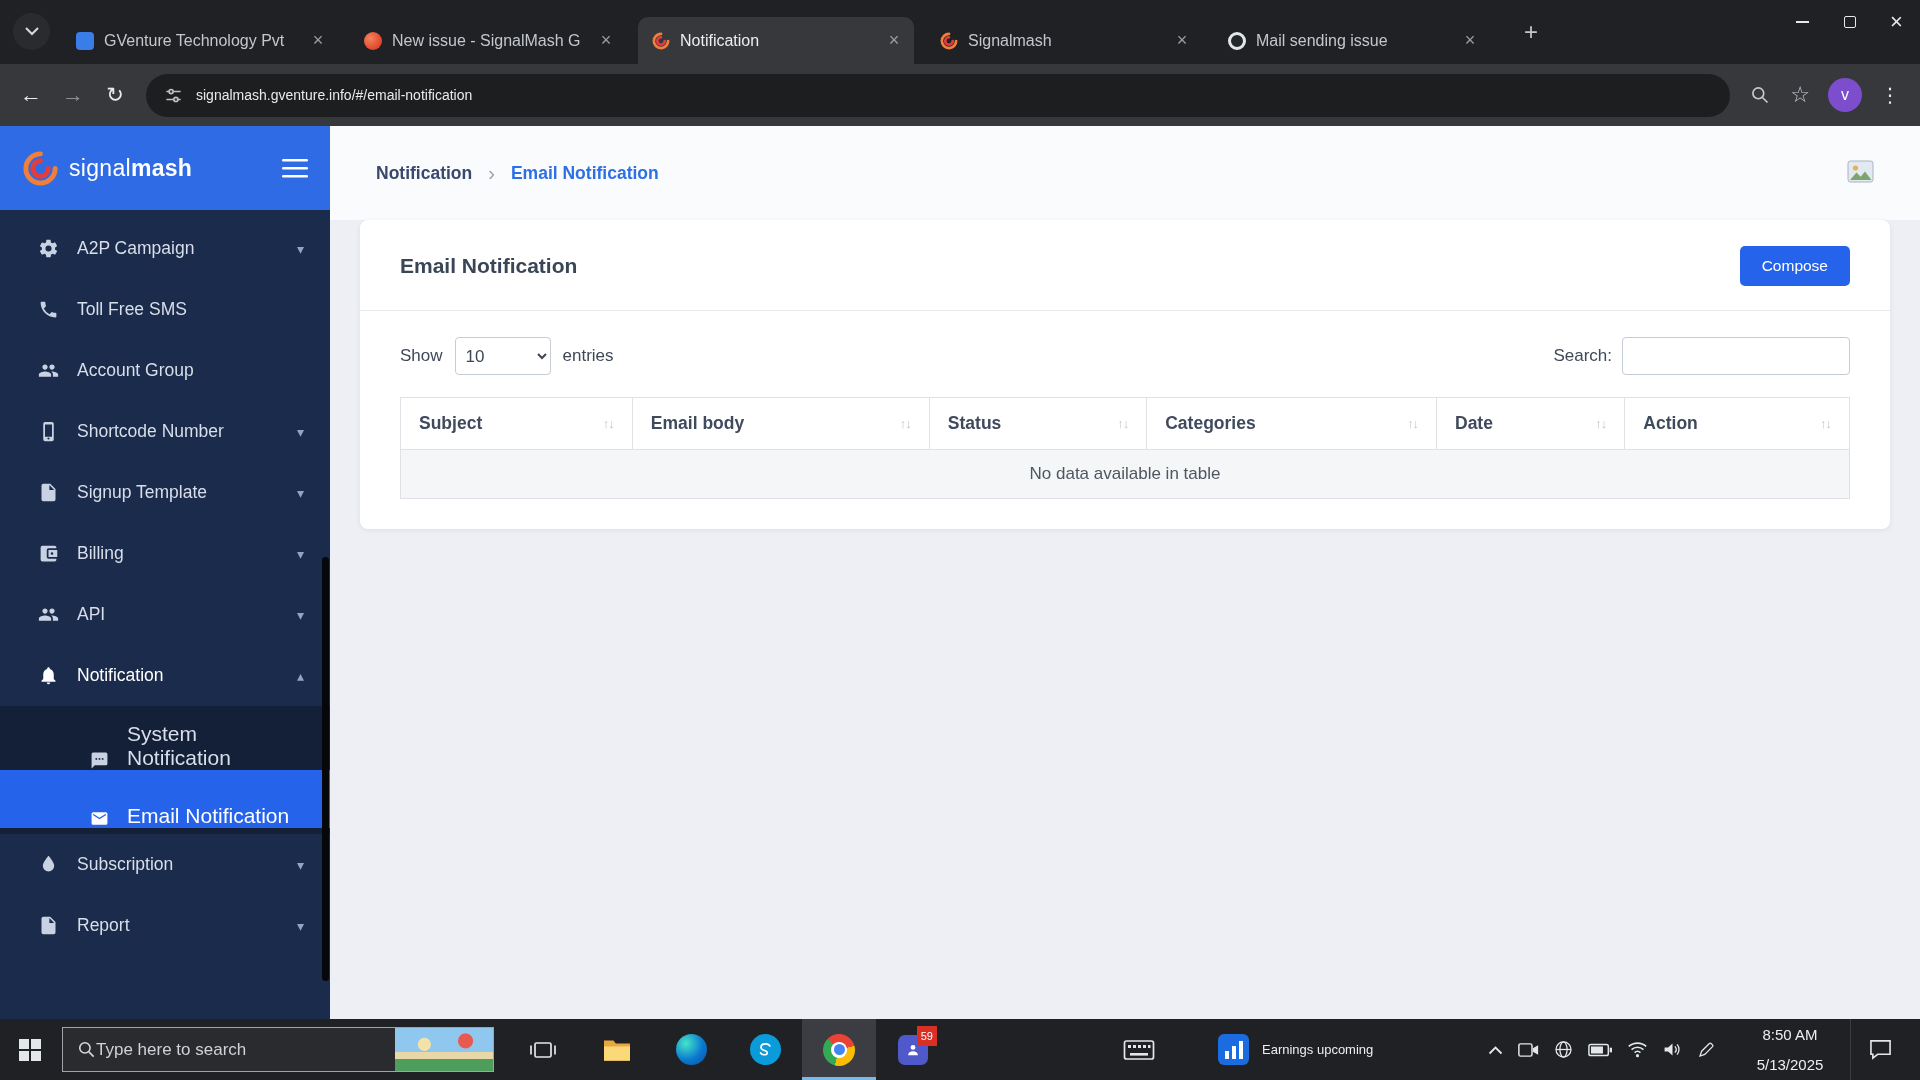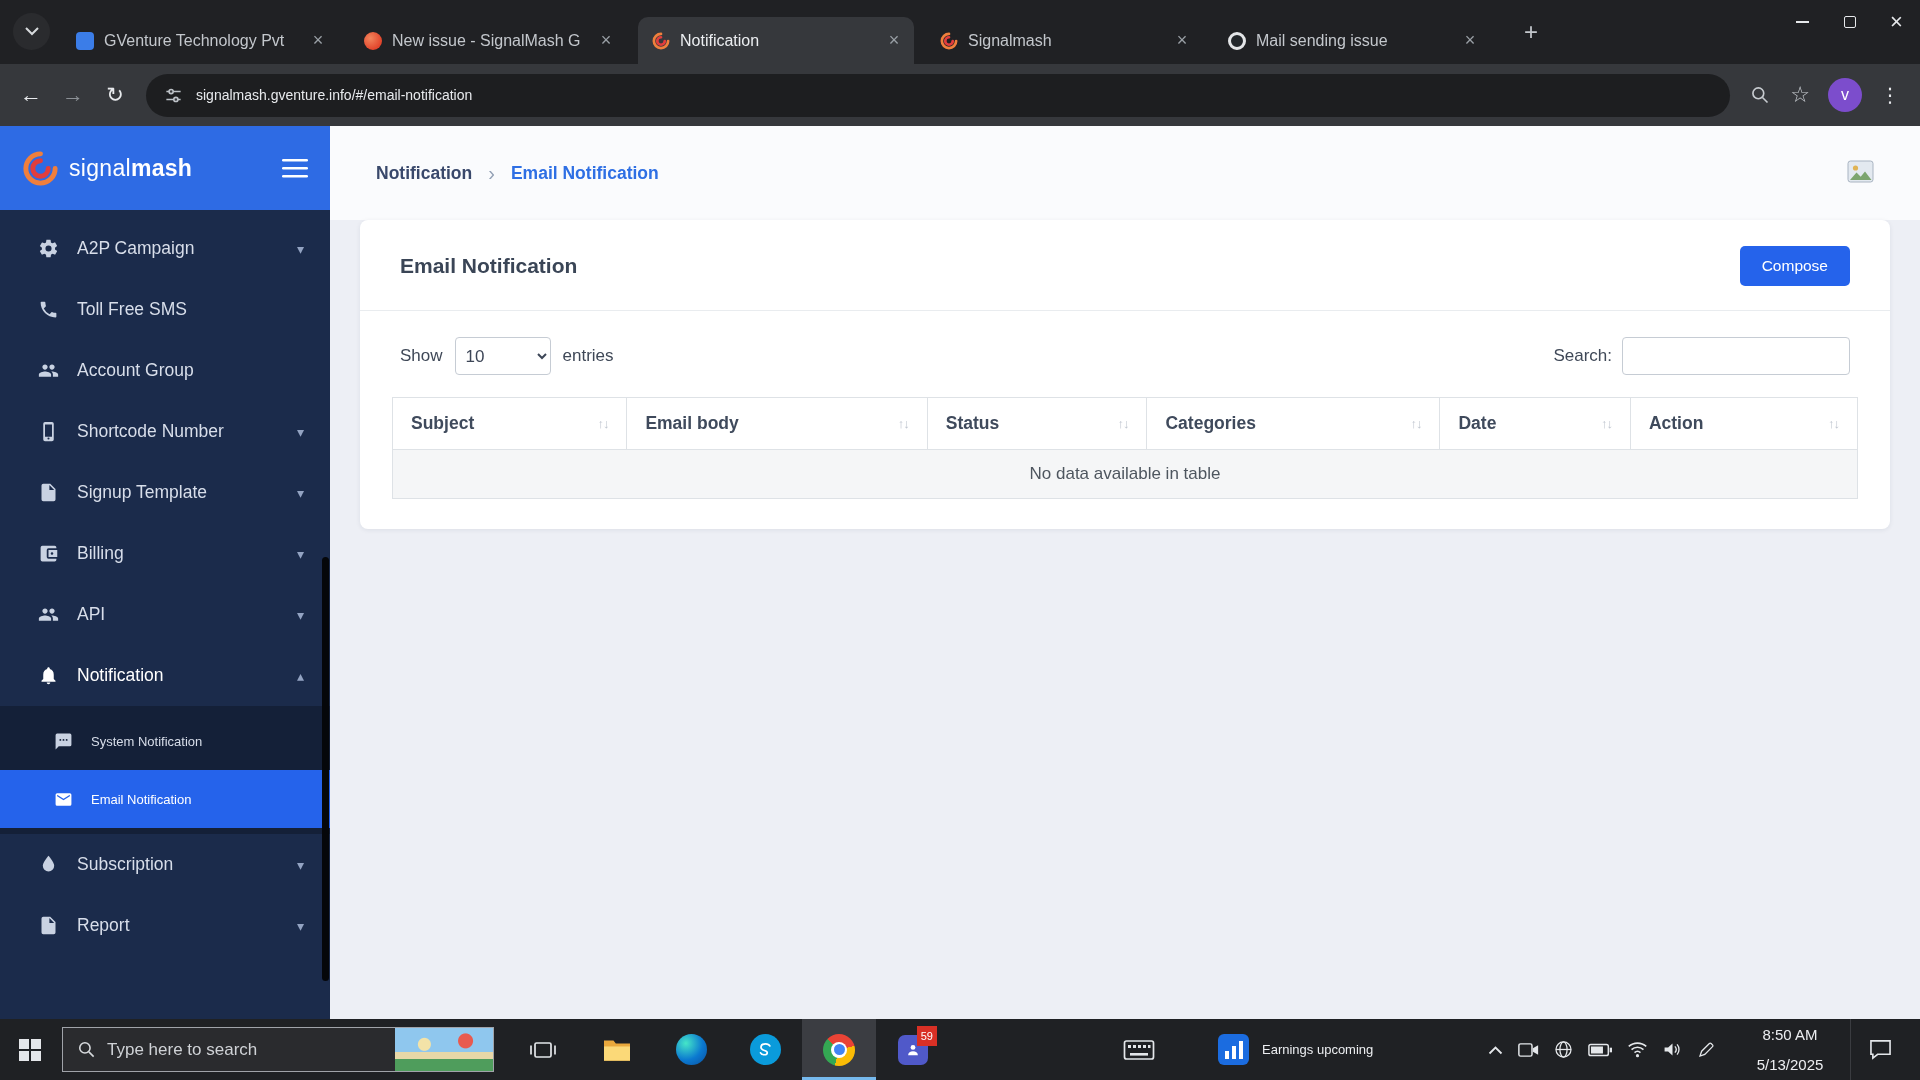--- a/index.html
+++ b/index.html
@@ -56,21 +56,21 @@
   .brand-text { color:#fff; font-size:23px; margin-left:10px; letter-spacing:.3px; }
   .brand-text .b2 { font-weight:bold; }
   .nav { padding-top:8px; }
   .nav-item { height:61px; display:flex; align-items:center; padding:0 26px 0 38px; gap:18px;
     color:#d8deea; font-size:17.5px; }
   .nav-item .nico { width:21px; height:21px; fill:#c9d2e2; flex:none; }
   .caret { margin-left:auto; color:#93a3c2; font-size:14px; }
   .caret-down::before { content:"\25BE"; }
   .caret-up::before { content:"\25B4"; }
   .nav-sub { background:#142038; padding:6px 0; }
-  .nav-item.sub { height:58px; padding-left:54px; font-size:13px; }
+  .nav-item.sub { height:58px; padding-left:90px; font-size:21px;align-items:flex-end; }
   .nav-item.sub .nico { width:19px; height:19px; }
   .nav-item.active-sub { background:#2563eb; color:#fff; }
   .nav-item.active-sub .nico { fill:#fff; }
   .scroll-thumb { position:absolute; right:1px; top:431px; width:7px; height:424px;
     background:#05070a; border-radius:4px; }
 
   
   .main { flex:1; min-width:0; display:flex; flex-direction:column; background:#edeff5; }
   .breadcrumb-bar { height:94px; background:#fafbfd; display:flex; align-items:center; padding:0 46px; }
   .crumb-parent { color:#39486b; font-size:17.5px; font-weight:bold; }
@@ -85,42 +85,42 @@
   .card-title { font-size:21px; color:#3a4556; font-weight:bold; }
   .btn-compose { margin-left:auto; background:#2563eb; color:#fff; border:none; border-radius:5px;
     padding:11px 22px; font-size:15.5px; font-family:inherit; }
   .card-divider { border-bottom:1px solid #e9ecef; }
   .card-controls { display:flex; align-items:center; padding:26px 40px 0; font-size:17px; color:#3f4857; }
   .page-size { width:96px; height:38px; margin:0 12px; border:1px solid #c6ccd4; border-radius:4px;
     font-size:17px; color:#3d4657; padding:0 6px; background:#fff; font-family:inherit; }
   .search-group { margin-left:auto; display:flex; align-items:center; }
   .search-input { width:228px; height:38px; margin-left:10px; border:1px solid #c6ccd4; border-radius:4px;
     padding:0 10px; font-size:16px; font-family:inherit; color:#3d4657; }
-  .table-wrap { padding:22px 32px 0; }
+  .table-wrap { padding:22px 40px 0; }
   table { width:100%; border-collapse:collapse; table-layout:fixed; }
   th { border:1px solid #dee2e6; padding:15px 18px; font-size:17.5px; color:#3f4a5c; text-align:left; }
   .th-inner { display:flex; align-items:center; }
   .sort-icon { margin-left:auto; color:#bfc5cf; font-size:13px; letter-spacing:-1px; font-weight:normal; }
   .sort-icon::before { content:"\2191"; }
   .sort-icon::after { content:"\2193"; }
   td.empty { border:1px solid #dee2e6; background:#f5f6f7; text-align:center; padding:14px;
     font-size:17px; color:#4e565f; }
   .card-foot { display:flex; align-items:center; padding:26px 40px 0; font-size:17px; color:#49525f; }
   .pager { margin-left:auto; display:flex; gap:13px; }
   .pg-btn { background:#fdfdfe; border:1px solid #dfe3e8; color:#8b95a1; border-radius:6px;
     padding:11px 20px; font-size:16.5px; font-family:inherit; }
 
   
   .taskbar { position:absolute; left:0; bottom:0; width:1920px; height:61px; background:#1f2124; }
   .tb-start { position:absolute; left:0; top:0; width:60px; height:61px; display:flex;
     align-items:center; justify-content:center; }
   .win-logo { width:22px; height:22px; display:grid; grid-template-columns:1fr 1fr; gap:2px; }
   .win-logo span { background:#e4e7ea; }
   .tb-search { position:absolute; left:62px; top:8px; width:432px; height:45px; background:#2a2b2e;
-    border:1px solid #a0a3a9; display:flex; align-items:center; padding-left:14px; gap:11px; overflow:hidden; }
+    border:1px solid #a0a3a9; display:flex; align-items:center; padding-left:14px; overflow:hidden; }
   .tb-search-text { color:#cfd2d6; font-size:17px; white-space:nowrap; }
   .tb-search-img { position:absolute; right:0; top:0; width:98px; height:43px;
     background:
       radial-gradient(circle at 72% 30%, #e85a4f 0 7px, rgba(0,0,0,0) 8px),
       radial-gradient(circle at 30% 38%, #f3e3a8 0 6px, rgba(0,0,0,0) 7px),
       linear-gradient(180deg, #8fc7ee 0 55%, #e8d8a8 55% 72%, #4f9d5c 72% 100%); }
   .tb-apps { position:absolute; left:506px; top:0; height:61px; display:flex; }
   .ticon { width:74px; height:61px; display:flex; align-items:center; justify-content:center; position:relative; }
   .ticon.active-app { background:#3b3d42; box-shadow:inset 0 -3px 0 #76b9ed; }
   .chrome-ball { width:32px; height:32px; border-radius:50%; position:relative;

